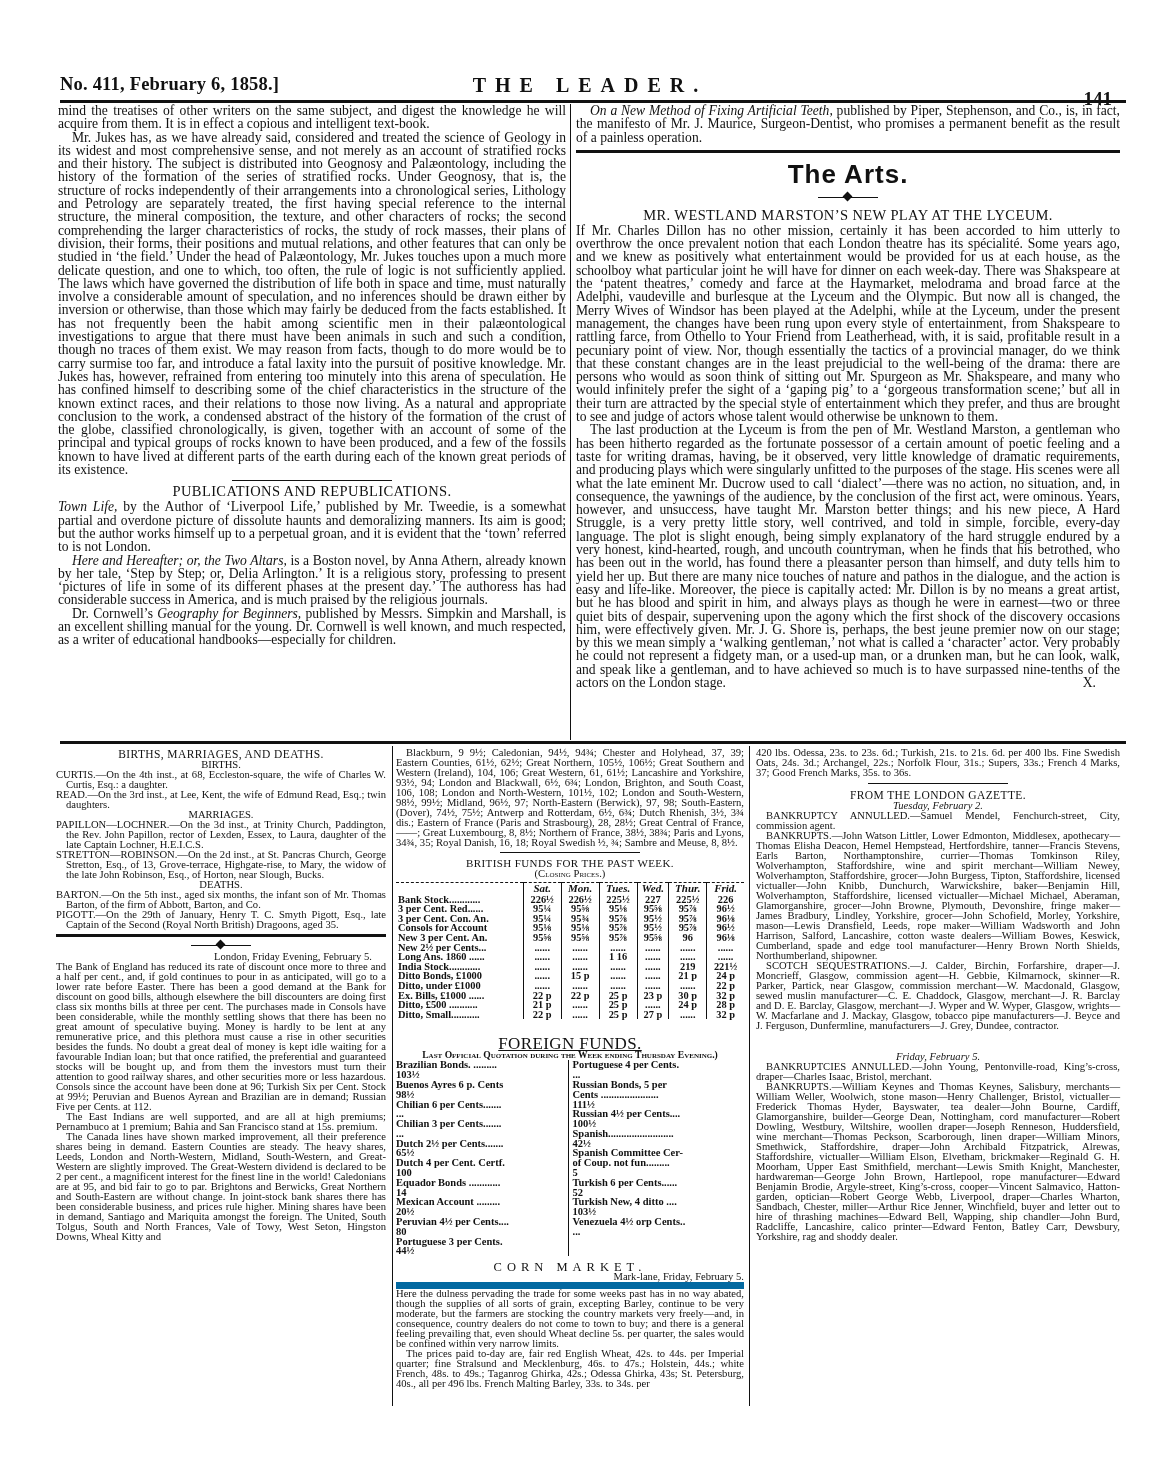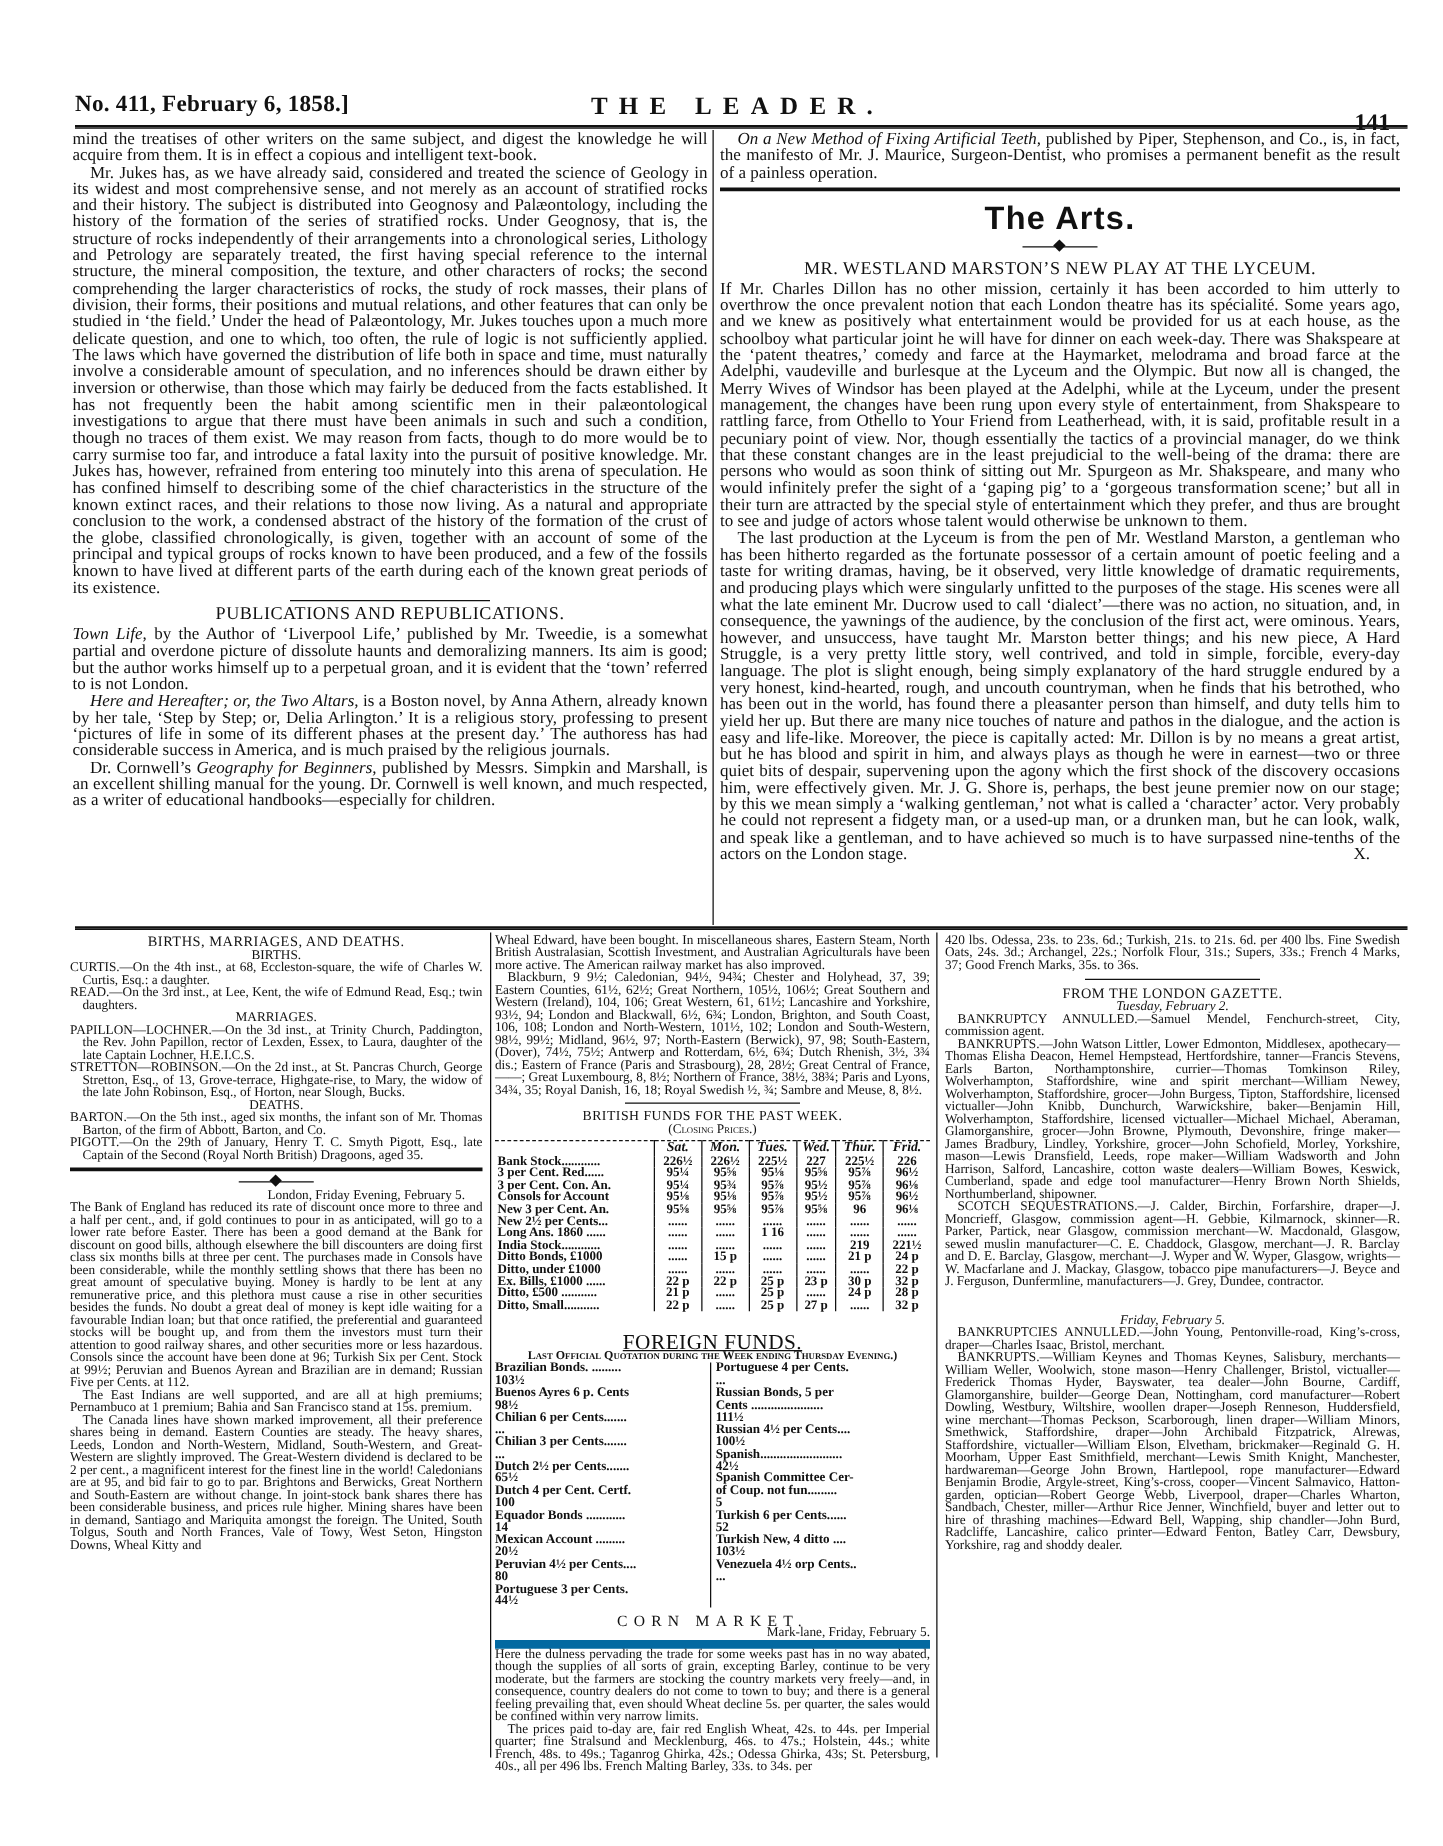--- a/index.html
+++ b/index.html
@@ -93,21 +93,20 @@
   <span class="ornament"></span>
   <div style="text-align:right; padding-right:14px;">London, Friday Evening, February 5.</div>
   <p>The Bank of England has reduced its rate of discount once more to three and a half per cent., and, if gold continues to pour in as anticipated, will go to a lower rate before Easter. There has been a good demand at the Bank for discount on good bills, although elsewhere the bill discounters are doing first class six months bills at three per cent. The purchases made in Consols have been considerable, while the monthly settling shows that there has been no great amount of speculative buying. Money is hardly to be lent at any remunerative price, and this plethora must cause a rise in other securities besides the funds. No doubt a great deal of money is kept idle waiting for a favourable Indian loan; but that once ratified, the preferential and guaranteed stocks will be bought up, and from them the investors must turn their attention to good railway shares, and other securities more or less hazardous. Consols since the account have been done at 96; Turkish Six per Cent. Stock at 99½; Peruvian and Buenos Ayrean and Brazilian are in demand; Russian Five per Cents. at 112.</p>
   <p class="ind">The East Indians are well supported, and are all at high premiums; Pernambuco at 1 premium; Bahia and San Francisco stand at 15s. premium.</p>
   <p class="ind">The Canada lines have shown marked improvement, all their preference shares being in demand. Eastern Counties are steady. The heavy shares, Leeds, London and North-Western, Midland, South-Western, and Great-Western are slightly improved. The Great-Western dividend is declared to be 2 per cent., a magnificent interest for the finest line in the world! Caledonians are at 95, and bid fair to go to par. Brightons and Berwicks, Great Northern and South-Eastern are without change. In joint-stock bank shares there has been considerable business, and prices rule higher. Mining shares have been in demand, Santiago and Mariquita amongst the foreign. The United, South Tolgus, South and North Frances, Vale of Towy, West Seton, Hingston Downs, Wheal Kitty and</p>
 </div>
 
 <div class="vrule" style="left:392px; top:746px; height:660px;"></div>
 
 <div class="col small" style="left:396px; top:748px; width:348px;">
-  <p>Wheal Edward, have been bought. In miscellaneous shares, Eastern Steam, North British Australasian, Scottish Investment, and Australian Agriculturals have been more active. The American railway market has also improved.</p>
   <p class="ind">Blackburn, 9 9½; Caledonian, 94½, 94¾; Chester and Holyhead, 37, 39; Eastern Counties, 61½, 62½; Great Northern, 105½, 106½; Great Southern and Western (Ireland), 104, 106; Great Western, 61, 61½; Lancashire and Yorkshire, 93½, 94; London and Blackwall, 6½, 6¾; London, Brighton, and South Coast, 106, 108; London and North-Western, 101½, 102; London and South-Western, 98½, 99½; Midland, 96½, 97; North-Eastern (Berwick), 97, 98; South-Eastern, (Dover), 74½, 75½; Antwerp and Rotterdam, 6½, 6¾; Dutch Rhenish, 3½, 3¾ dis.; Eastern of France (Paris and Strasbourg), 28, 28½; Great Central of France, ——; Great Luxembourg, 8, 8½; Northern of France, 38½, 38¾; Paris and Lyons, 34¾, 35; Royal Danish, 16, 18; Royal Swedish ½, ¾; Sambre and Meuse, 8, 8½.</p>
   <div class="hrule" style="position:relative; width:140px; margin:4px auto;"></div>
   <div class="sec-head" style="font-size:11px; line-height:12px;">BRITISH FUNDS FOR THE PAST WEEK.</div>
   <div class="center" style="font-variant:small-caps; margin-bottom:3px;">(Closing Prices.)</div>
   <table class="funds">
     <thead>
       <tr>
         <th></th>
         <th>Sat.</th>
         <th>Mon.</th>

